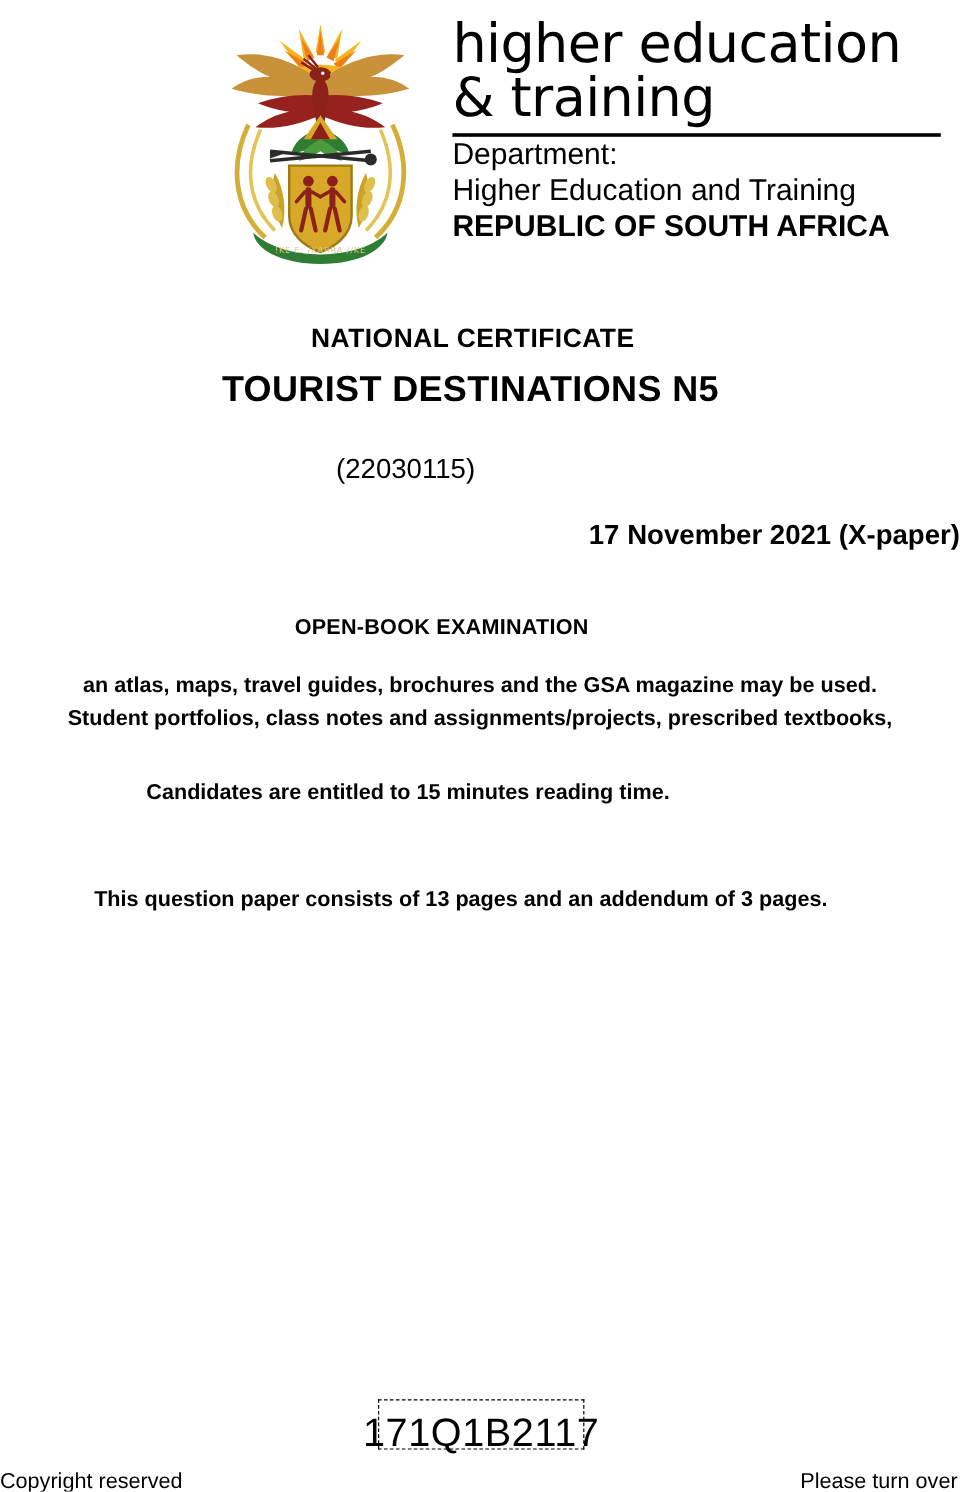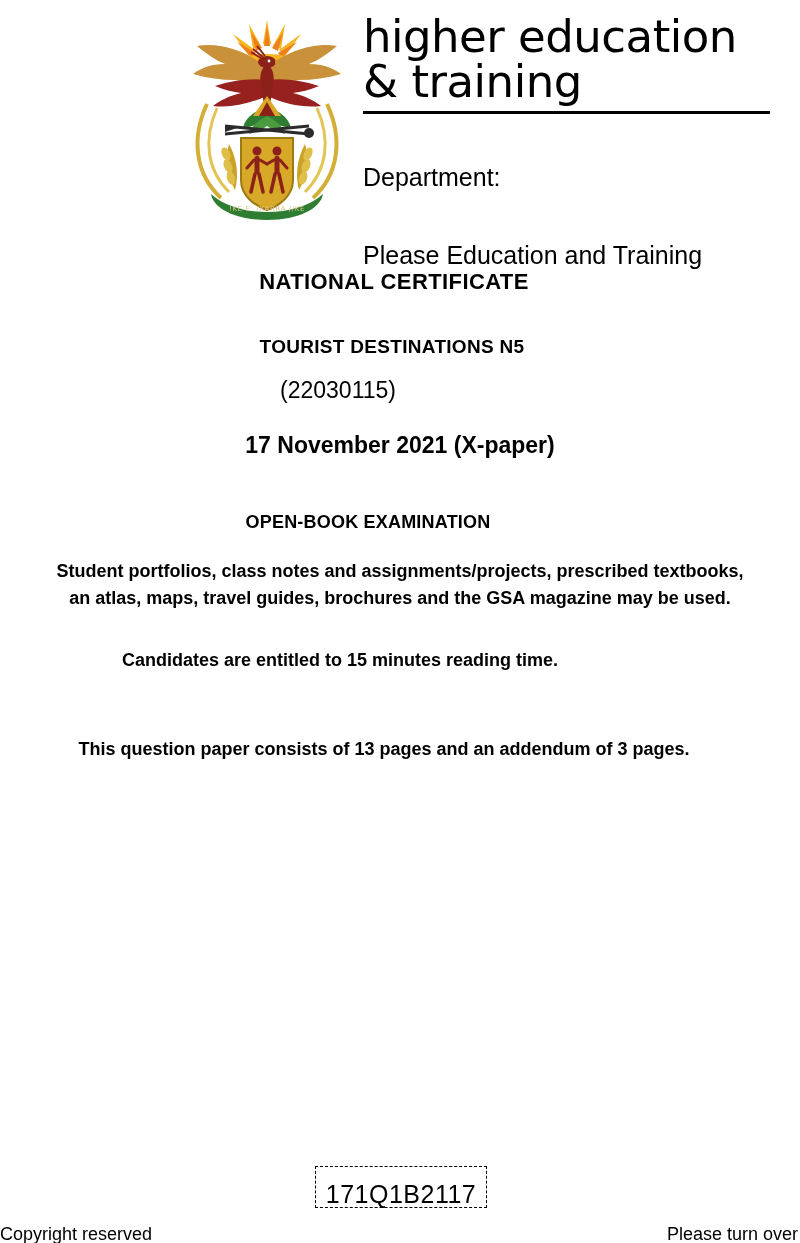--- a/index.html
+++ b/index.html
@@ -26,21 +26,21 @@
   }
   .crest {
     position: absolute;
     left: 181px;
     top: 12px;
     width: 172px;
     height: 215px;
   }
   .logo-text {
     position: absolute;
-    left: 363px;
+    left: 377px;
     top: 14px;
     width: 410px;
   }
   .logo-line1,
   .logo-line2 {
     font-family: "DejaVu Sans", sans-serif;
     font-weight: 400;
     font-size: 45px;
     line-height: 45px;
     letter-spacing: -0.5px;
@@ -50,21 +50,20 @@
     margin-top: 7px;
     border-top: 3px solid #000;
     width: 407px;
   }
   .dept-line {
     font-family: "Liberation Sans", sans-serif;
     font-weight: 400;
     font-size: 25px;
     line-height: 30px;
     white-space: nowrap;
-    margin-top: 48px;
   }
   .dept-line.bold { font-weight: bold; }
 
   
   .sheet {
     position: absolute;
     left: 0;
     top: 0;
     width: 800px;
     text-align: center;
@@ -73,43 +72,44 @@
     position: absolute;
     top: 269px;
     left: 0;
     width: 788px;
     font-size: 22px;
     font-weight: bold;
     letter-spacing: 0.4px;
   }
   .t-subject {
     position: absolute;
-    top: 336px;
+    top: 308px;
     left: 0;
     width: 784px;
-    font-size: 19px;
+    font-size: 30px;
     font-weight: bold;
     letter-spacing: 0.3px;
   }
   .t-code {
     position: absolute;
     top: 377px;
     left: 0;
     width: 676px;
     font-size: 23px;
     font-weight: 400;
   }
   .t-datetime {
     position: absolute;
     top: 430px;
     left: 0;
     width: 800px;
     font-size: 23px;
     font-weight: bold;
     line-height: 31px;
+    text-align: right;
   }
   .t-openbook {
     position: absolute;
     top: 512px;
     left: 0;
     width: 736px;
     font-size: 18px;
     font-weight: bold;
     letter-spacing: 0.2px;
   }
@@ -145,21 +145,21 @@
     left: 315px;
     top: 1166px;
     width: 170px;
     height: 40px;
     border: 1px dashed #000000;
     display: flex;
     align-items: center;
     justify-content: center;
   }
   .code-box span {
-    font-size: 25px;
+    font-size: 33px;
     font-weight: 400;
     letter-spacing: 0.5px;
     margin-top: 14px;
   }
 
   
   .footer {
     position: absolute;
     left: 0;
     top: 1224px;
@@ -270,38 +270,39 @@
 
     <path d="M30 182 C56 206 116 206 142 182 C140 196 118 208 86 208 C54 208 32 196 30 182 Z" fill="#2f7d32"></path>
     <text x="86" y="199" text-anchor="middle" font-family="'DejaVu Sans', sans-serif" font-size="7" fill="#d8c78a" letter-spacing="0.6">!KE E: /XARRA //KE</text>
   </svg>
 
   <div class="logo-text">
     <div class="logo-line1">higher education</div>
     <div class="logo-line2">&amp; training</div>
     <div class="logo-rule"></div>
     <div class="dept-line">Department:</div>
-    <div class="dept-line">Please Education and Training</div>
+    <div class="dept-line">Higher Education and Training</div>
+    <div class="dept-line bold">REPUBLIC OF SOUTH AFRICA</div>
   </div>
 </div>
 
 <div class="sheet">
   <div class="t-national">NATIONAL CERTIFICATE</div>
   <div class="t-subject">TOURIST DESTINATIONS N5</div>
   <div class="t-code">(22030115)</div>
 
   <div class="t-datetime">
     <div>17 November 2021 (X-paper)</div>
   </div>
 
   <div class="t-openbook">OPEN-BOOK EXAMINATION</div>
 
   <div class="t-materials">
+    <div>an atlas, maps, travel guides, brochures and the GSA magazine may be used.</div>
     <div>Student portfolios, class notes and assignments/projects, prescribed textbooks,</div>
-    <div>an atlas, maps, travel guides, brochures and the GSA magazine may be used.</div>
   </div>
 
   <div class="t-reading">Candidates are entitled to 15 minutes reading time.</div>
   <div class="t-pages">This question paper consists of 13 pages and an addendum of 3 pages.</div>
 </div>
 
 <div class="code-box">
   <span>171Q1B2117</span>
 </div>
 

